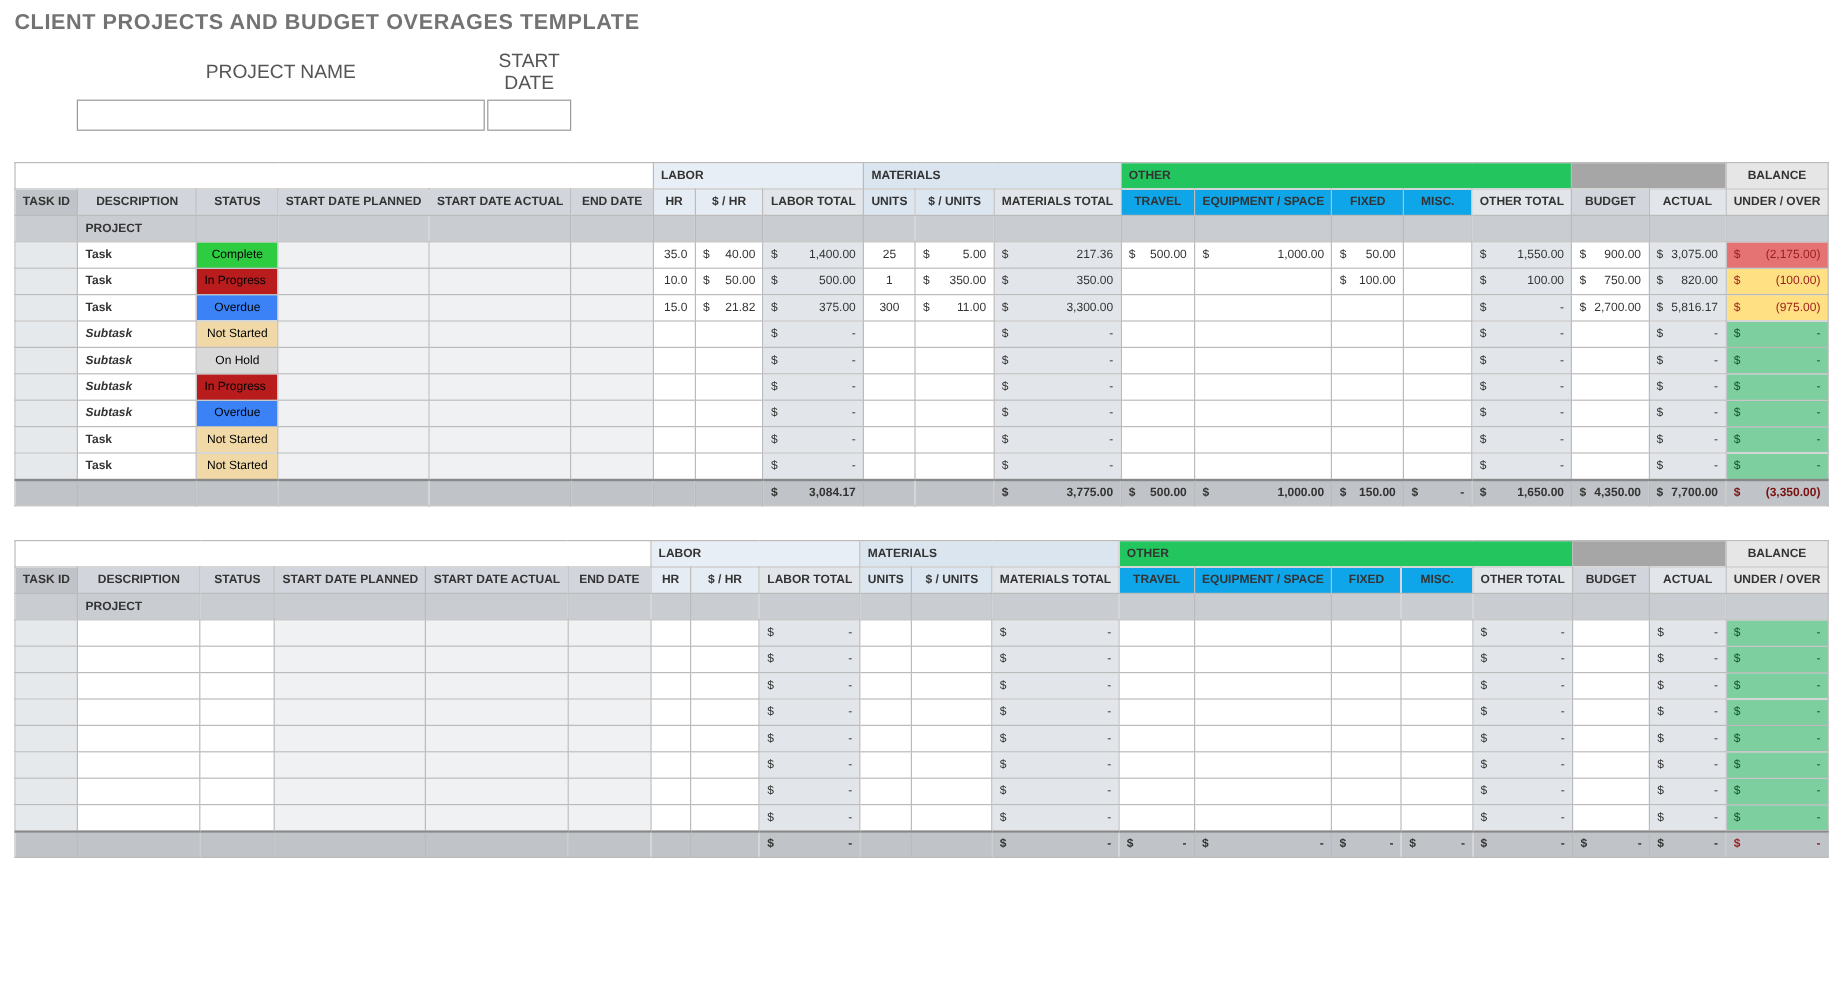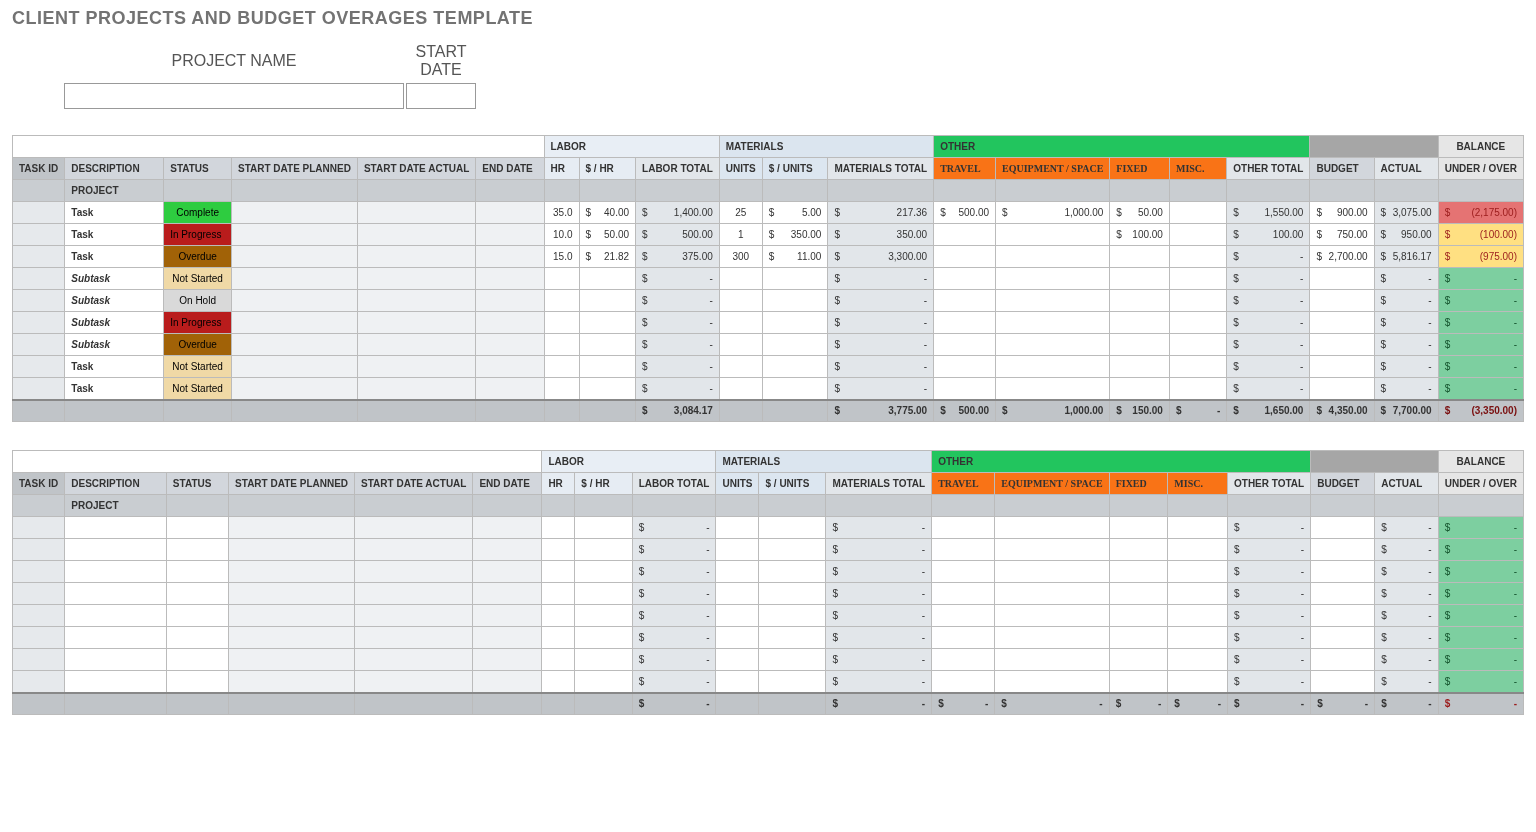--- a/index.html
+++ b/index.html
@@ -54,44 +54,44 @@
   .sec-labor { background: #e8eef5; font-weight: 700; font-size:10px; border-bottom: 2px solid #888;}
   .sec-mat   { background: #dbe5ef; font-weight: 700; font-size:10px; border-bottom: 2px solid #888;}
   .sec-other { background: #22c55e; font-weight: 700; font-size:10px; border-bottom: 2px solid #888;}
   .sec-grey  { background: #a6a6a6; border-bottom: 2px solid #888;}
   .sec-bal   { background: #e6e6e6; font-weight: 700; font-size:10px; text-align:center; border-bottom: 2px solid #888;}
 
   th.colh {
     background: #d2d6dc;
     font-weight: 700;
     font-size: 9.5px;
-    text-align: left;
+    text-align: center;
     color: #333;
     border-bottom: 2px solid #888;
   }
   th.colh.sub { background: #e2e6ea; }
   th.colh.lab { background: #e6ecf3; }
   th.colh.mat { background: #dce6f0; }
-  th.colh.oth { background: #f97316; font-family: Liberation Serif, serif; }
+  th.colh.oth { background: #0ea5e9; }
   th.colh.bal { background: #e6e6e6; }
   th.colh.grey { background: #c0c4c8; }
 
   td.ctr { text-align: center; }
   td.r   { text-align: right; }
   td.l   { text-align: left; }
   td.b   { font-weight: 700; }
   td.i   { font-style: italic; }
   td.shade-id   { background: #e6e9ec; }
   td.shade-dt   { background: #eff1f3; }
   td.shade-tot  { background: #e2e6ea; }
   td.shade-act  { background: #e2e6ea; }
 
   .st-complete   { background: #2ecc40; color: #000; text-align:center; }
   .st-inprogress { background: #b91c1c; color: #000; text-align:left; }
-  .st-overdue    { background: #a16207; color: #000; text-align:center;margin-left:16px; }
+  .st-overdue    { background: #3b82f6; color: #000; text-align:center;margin-left:16px; }
   .st-notstarted { background: #f0d9a6; color: #000; text-align:center; }
   .st-onhold     { background: #d9d9d9; color: #000; text-align:center; }
 
   .bal-neg-hi { background: #e57373; color: #9b1c1c; text-align:right; }
   .bal-neg    { background: #ffe082; color: #9b1c1c; text-align:right; }
   .bal-zero   { background: #7dcfa0; color: #14532d; text-align:right; }
   .bal-negdk  { background: #e57373; color: #7a1010; text-align:right; font-weight:700;}
 
   tr.projrow td { background: #c9cdd1; font-weight: 700; }
   tr.totrow  td { background: #c0c4c8; font-weight: 700; border-top: 2px solid #888;}
@@ -344,21 +344,21 @@
           </td>
     <td class="r">
             <span class="money">
               <span>$</span>
               <span>750.00</span>
             </span>
           </td>
     <td class="r shade-act">
             <span class="money">
               <span>$</span>
-              <span>950.00</span>
+              <span>820.00</span>
             </span>
           </td>
     <td class="bal-neg">
             <span class="money">
               <span>$</span>
               <span>(100.00)</span>
             </span>
           </td>
   </tr>
         <tr>

